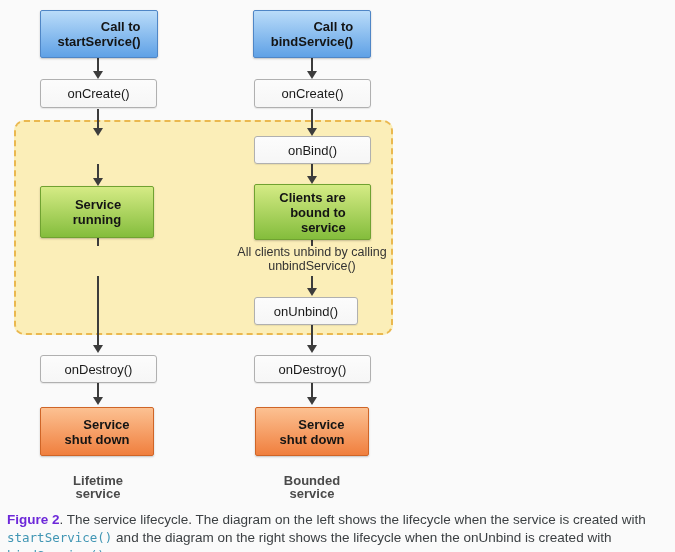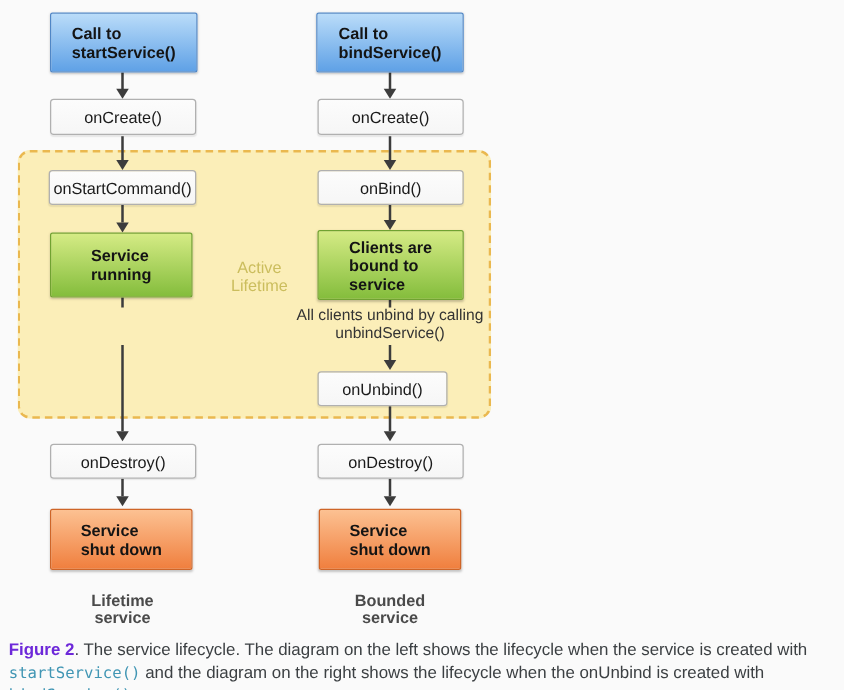--- a/index.html
+++ b/index.html
@@ -15,21 +15,21 @@
   *{margin:0;padding:0;box-sizing:border-box}
   html,body{background:var(--background);}
   .canvas{
     position:relative;width:675px;height:552px;overflow:hidden;
     background:var(--background);
     font-family:"Liberation Sans",sans-serif;
   }
   
   .bubble{
     position:absolute;display:flex;align-items:center;justify-content:center;
-    text-align:left;font-weight:bold;font-size:13px;line-height:15px;
+    text-align:right;font-weight:bold;font-size:13px;line-height:15px;
     color:#141414;border-radius:2px;white-space:pre-line;
     box-shadow:0 1px 2px rgba(0,0,0,.22);
   }
   .bubble.blue{background:linear-gradient(to bottom,var(--blue-top),var(--blue-bottom));border:1.5px solid var(--blue-border);}
   .bubble.green{background:linear-gradient(to bottom,var(--green-top),var(--green-bottom));border:1.5px solid var(--green-border);}
   .bubble.orange{background:linear-gradient(to bottom,var(--orange-top),var(--orange-bottom));border:1.5px solid var(--orange-border);}
   .box{
     position:absolute;display:flex;align-items:center;justify-content:center;
     font-size:13px;color:#1a1a1a;border-radius:3px;
     background:linear-gradient(to bottom,#fcfcfc,var(--box-bg));
@@ -100,22 +100,20 @@
     font-family:"DejaVu Sans Mono",monospace;font-size:12.5px;
     color:var(--code-color);
   }
 </style>
 </head>
 <body>
 
 <div class="canvas">
 
   <div class="panel"></div>
-  <div class="active-label">Active
-Lifetime</div>
 
   <div class="ln cl l1"></div>
   <div class="ah hl l1h"></div>
   <div class="ln cl l2"></div>
   <div class="ah hl l2h"></div>
   <div class="ln cl l3"></div>
   <div class="ah hl l3h"></div>
   <div class="ln cl l4"></div>
   <div class="ln cl l5"></div>
   <div class="ah hl l5h"></div>
@@ -132,21 +130,20 @@
   <div class="ln cr r5"></div>
   <div class="ah hr r5h"></div>
   <div class="ln cr r6"></div>
   <div class="ah hr r6h"></div>
   <div class="ln cr r7"></div>
   <div class="ah hr r7h"></div>
 
   <div class="bubble blue call-l">Call to
 startService()</div>
   <div class="box oncreate-l">onCreate()</div>
-  <div class="box onstart-l">onStartCommand()</div>
   <div class="bubble green running-l">Service
 running</div>
   <div class="box ondestroy-l">onDestroy()</div>
   <div class="bubble orange shutdown-l">Service
 shut down</div>
   <div class="footer-label footer-l">Lifetime
 service</div>
 
   <div class="bubble blue call-r">Call to
 bindService()</div>

